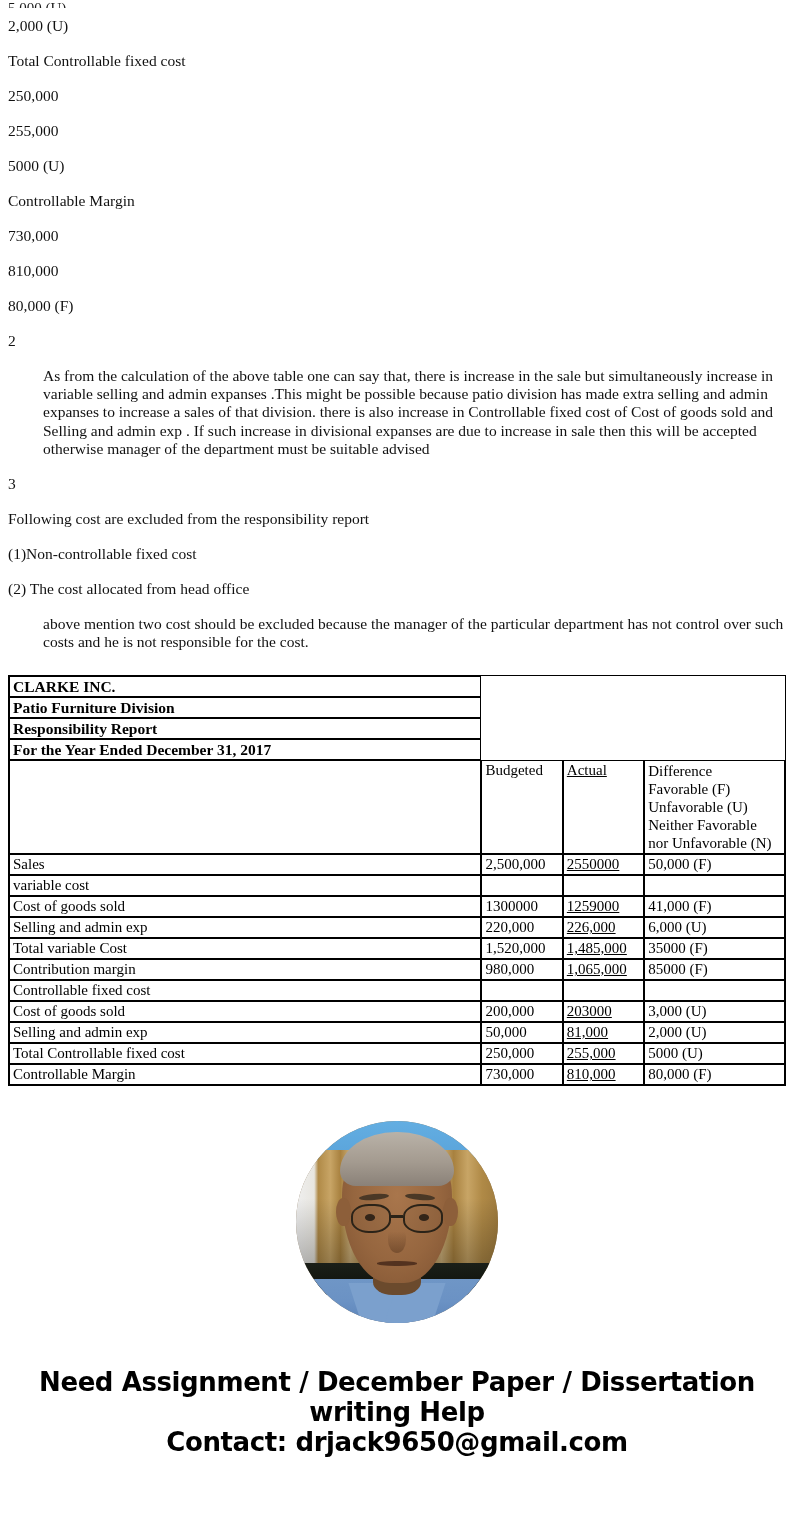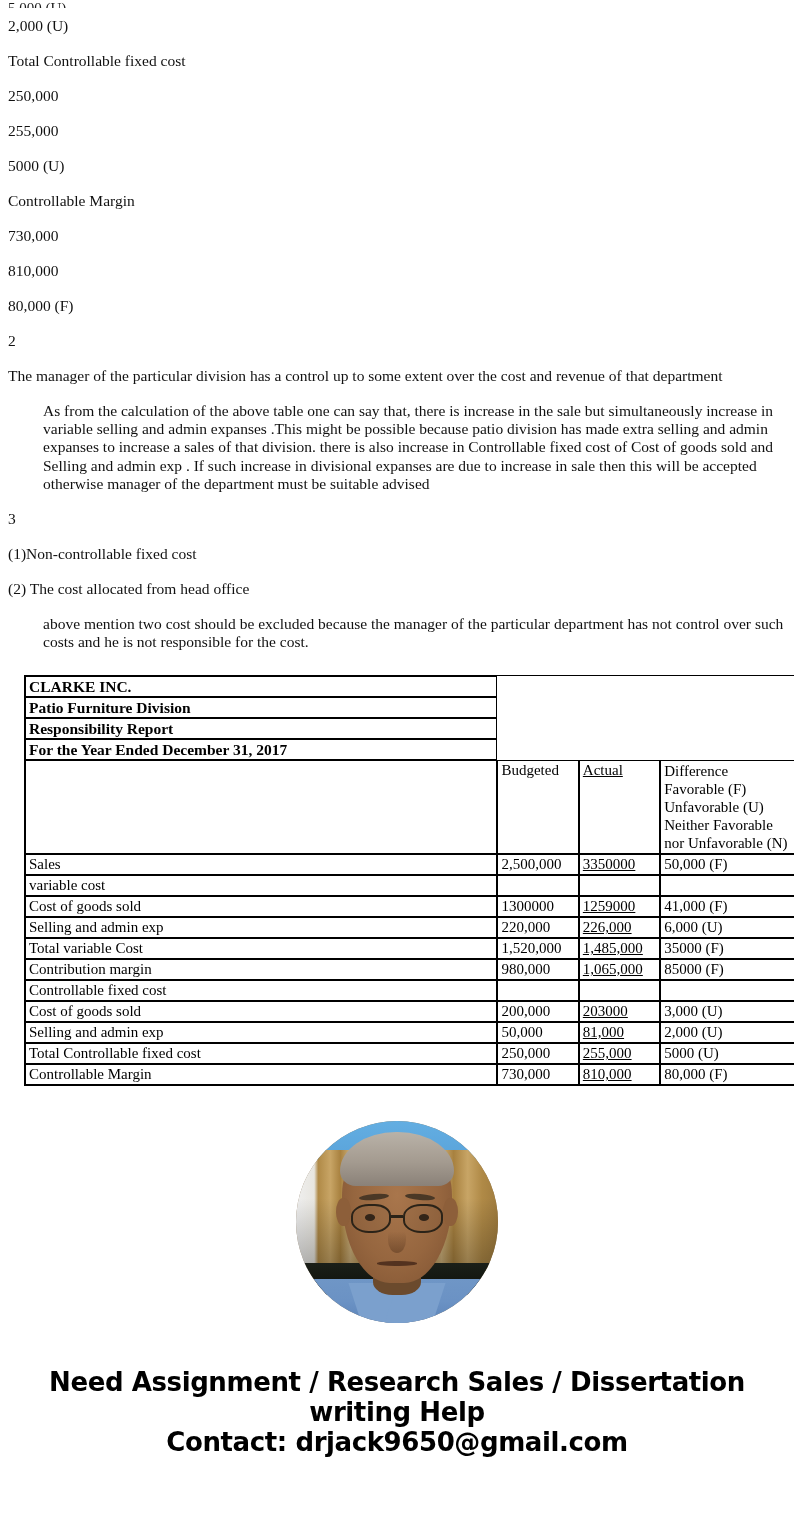--- a/index.html
+++ b/index.html
@@ -40,21 +40,21 @@
     padding: 9px 0 8px 0;
     color: #111;
   }
   p.para.block {
     line-height: 18.2px;
     margin-left: 35px;
   }
 
   
   .tbl-wrap {
-    padding: 0 24px;
+    padding: 0 8px;
     margin-top: 16px;
   }
   table.rr {
     border-collapse: separate;
     border-spacing: 0;
     width: 778px;
     border: 1.5px solid #000;
     font-size: 15px;
     line-height: 17px;
     background: #fff;
@@ -249,24 +249,24 @@
     <p class="para">Total Controllable fixed cost</p>
     <p class="para">250,000</p>
     <p class="para">255,000</p>
     <p class="para">5000 (U)</p>
     <p class="para">Controllable Margin</p>
     <p class="para">730,000</p>
     <p class="para">810,000</p>
     <p class="para">80,000 (F)</p>
     <p class="para">2</p>
 
-    <p class="para">The manager of the particular division has a control up to some extent over the cost and revenue of that department</p>
     <p class="para block">As from the calculation of the above table one can say that, there is increase in the sale but simultaneously increase in variable selling and admin expanses .This might be possible because patio division has made extra selling and admin expanses to increase a sales of that division. there is also increase in Controllable fixed cost of Cost of goods sold and Selling and admin exp . If such increase in divisional expanses are due to increase in sale then this will be accepted otherwise manager of the department must be suitable advised</p>
 
     <p class="para">3</p>
+    <p class="para">Following cost are excluded from the responsibility report</p>
     <p class="para">(1)Non-controllable fixed cost</p>
     <p class="para">(2) The cost allocated from head office</p>
     <p class="para block">above mention two cost should be excluded because the manager of the particular department has not control over such costs and he is not responsible for the cost.</p>
 
   </div>
 
   <div class="tbl-wrap">
     <table class="rr">
       <tbody>
         <tr>
@@ -297,21 +297,21 @@
         <tr>
           <td class="c-label tall"></td>
           <td class="c-bud colhead">Budgeted</td>
           <td class="c-act colhead">Actual</td>
           <td class="c-diff colhead multiline"><span>Difference</span><br><span>Favorable (F)</span><br><span>Unfavorable (U)</span><br><span>Neither Favorable</span><br><span>nor Unfavorable (N)</span></td>
         </tr>
 
         <tr>
           <td class="c-label">Sales</td>
           <td class="c-bud">2,500,000</td>
-          <td class="c-act">3350000</td>
+          <td class="c-act">2550000</td>
           <td class="c-diff">50,000 (F)</td>
         </tr>
         <tr>
           <td class="c-label blankrow">variable cost</td>
           <td class="c-bud"></td>
           <td class="c-act"></td>
           <td class="c-diff"></td>
         </tr>
         <tr>
           <td class="c-label">Cost of goods sold</td>
@@ -391,18 +391,18 @@
       <div class="av-eye-r"></div>
       <div class="av-glass-l"></div>
       <div class="av-glass-r"></div>
       <div class="av-bridge"></div>
       <div class="av-nose"></div>
       <div class="av-mouth"></div>
     </div>
   </div>
 
   <div class="promo">
-    <div class="l1">Need Assignment / Research Sales / Dissertation</div>
+    <div class="l1">Need Assignment / December Paper / Dissertation</div>
     <div>writing Help</div>
     <div>Contact: drjack9650@gmail.com</div>
   </div>
 
 </div>
 
 </body></html>

